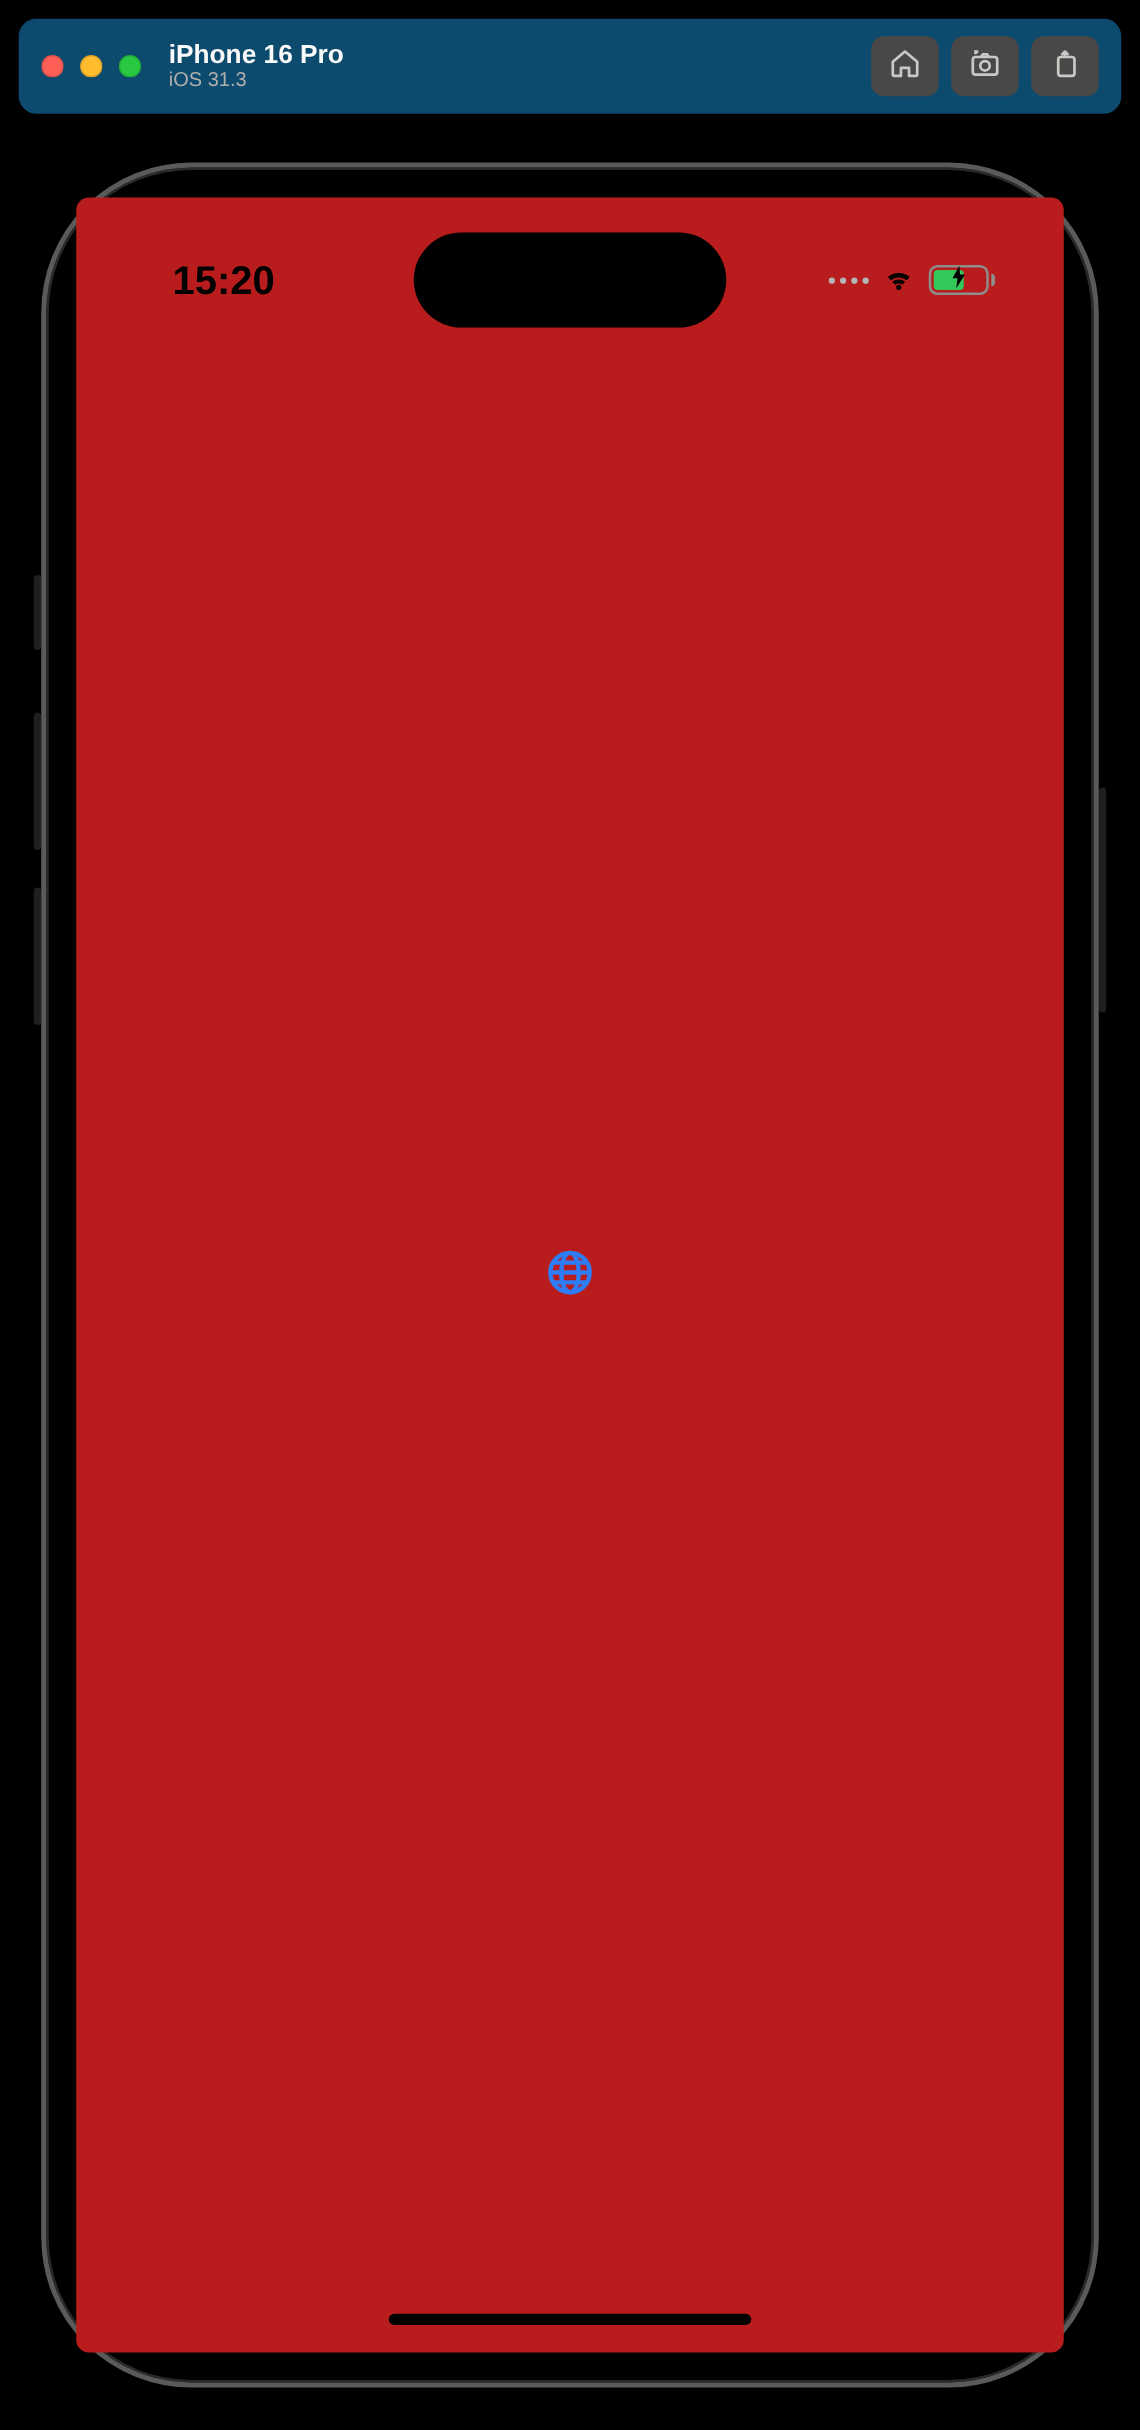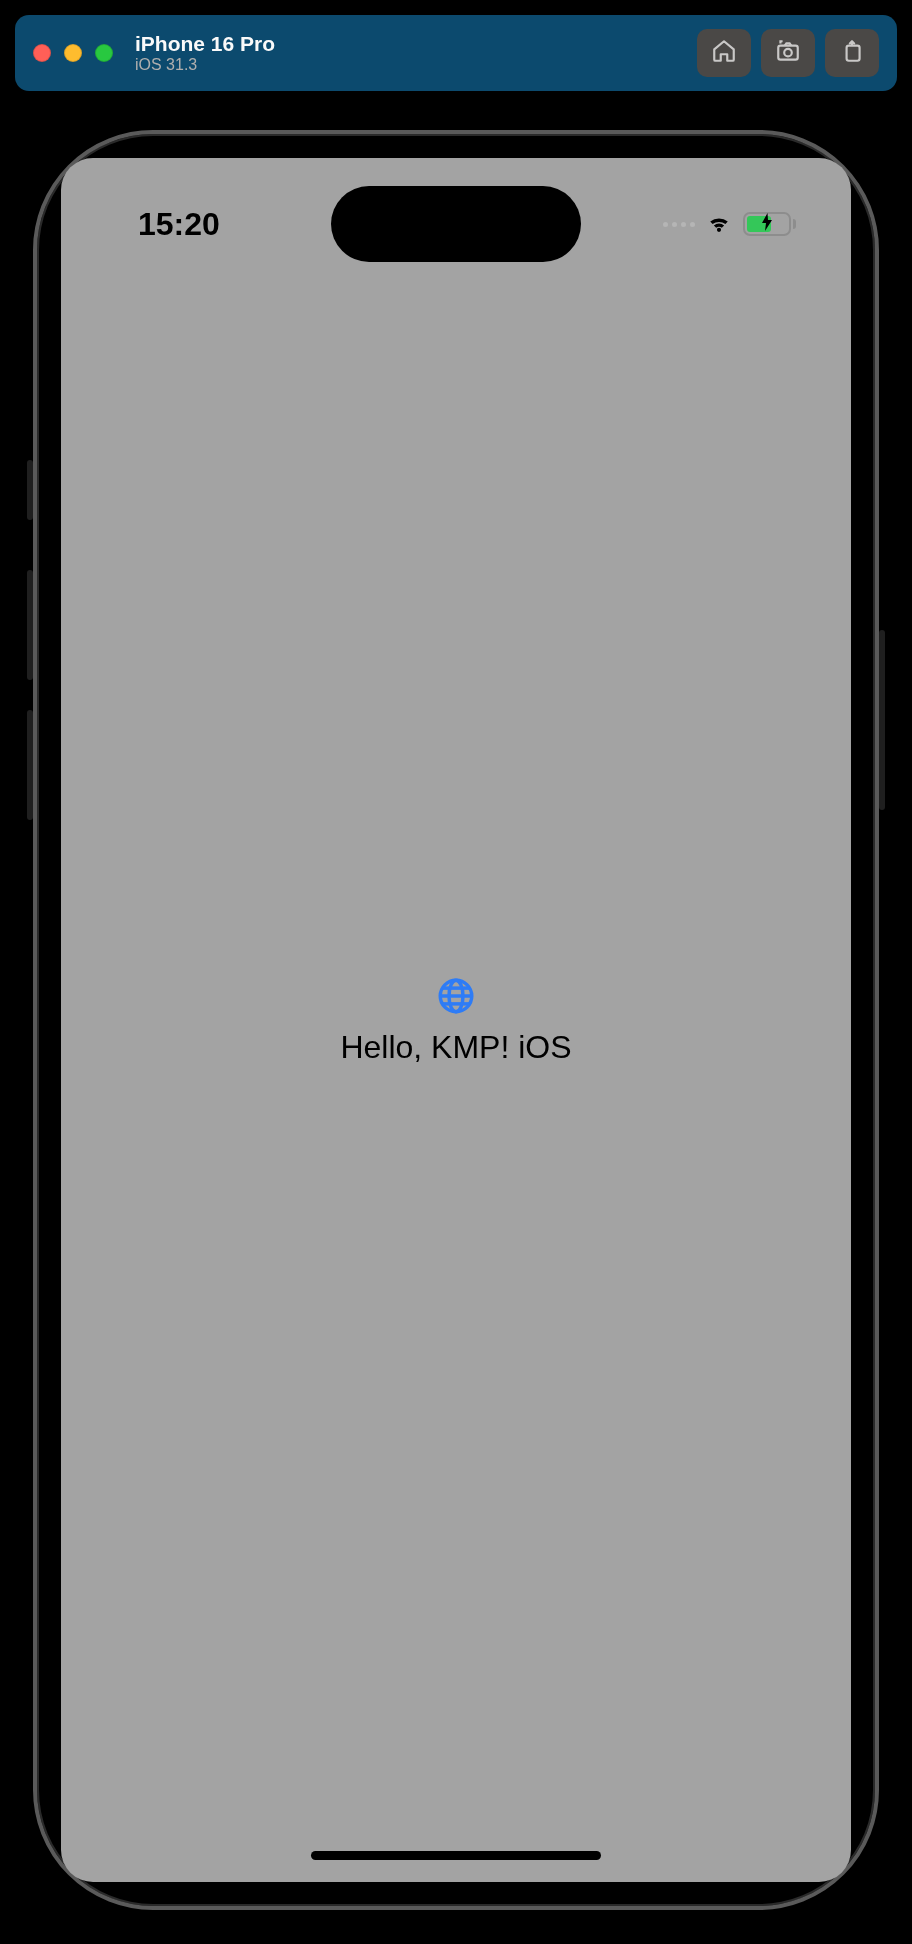--- a/index.html
+++ b/index.html
@@ -101,22 +101,22 @@
       border-radius:120px;
       background:#000;
       border:4px solid #5a5a5a;
       box-shadow: inset 0 0 0 2px #2a2a2a;
       padding:24px;
       position:relative;
     }
 
     .screen {
       width:100%; height:100%;
-      background:#a3a3a3;
-      border-radius:32px;
+      background:#b91c1c;
+      border-radius:10px;
       position:relative;
       overflow:hidden;
     }
 
     
     .dynamic-island {
       position:absolute;
       top:28px;
       left:50%;
       transform:translateX(-50%);
@@ -308,19 +308,18 @@
       <div class="app-content">
         <span class="globe-icon">
           <svg viewBox="0 0 24 24">
             <circle cx="12" cy="12" r="9"></circle>
             <ellipse cx="12" cy="12" rx="4" ry="9"></ellipse>
             <path d="M3 12h18"></path>
             <path d="M4.5 7.5h15"></path>
             <path d="M4.5 16.5h15"></path>
           </svg>
         </span>
-        <span class="greeting-text">Hello, KMP! iOS</span>
       </div>
 
       <div class="home-indicator"></div>
     </div>
   </div>
 </div>
 
 </body></html>

